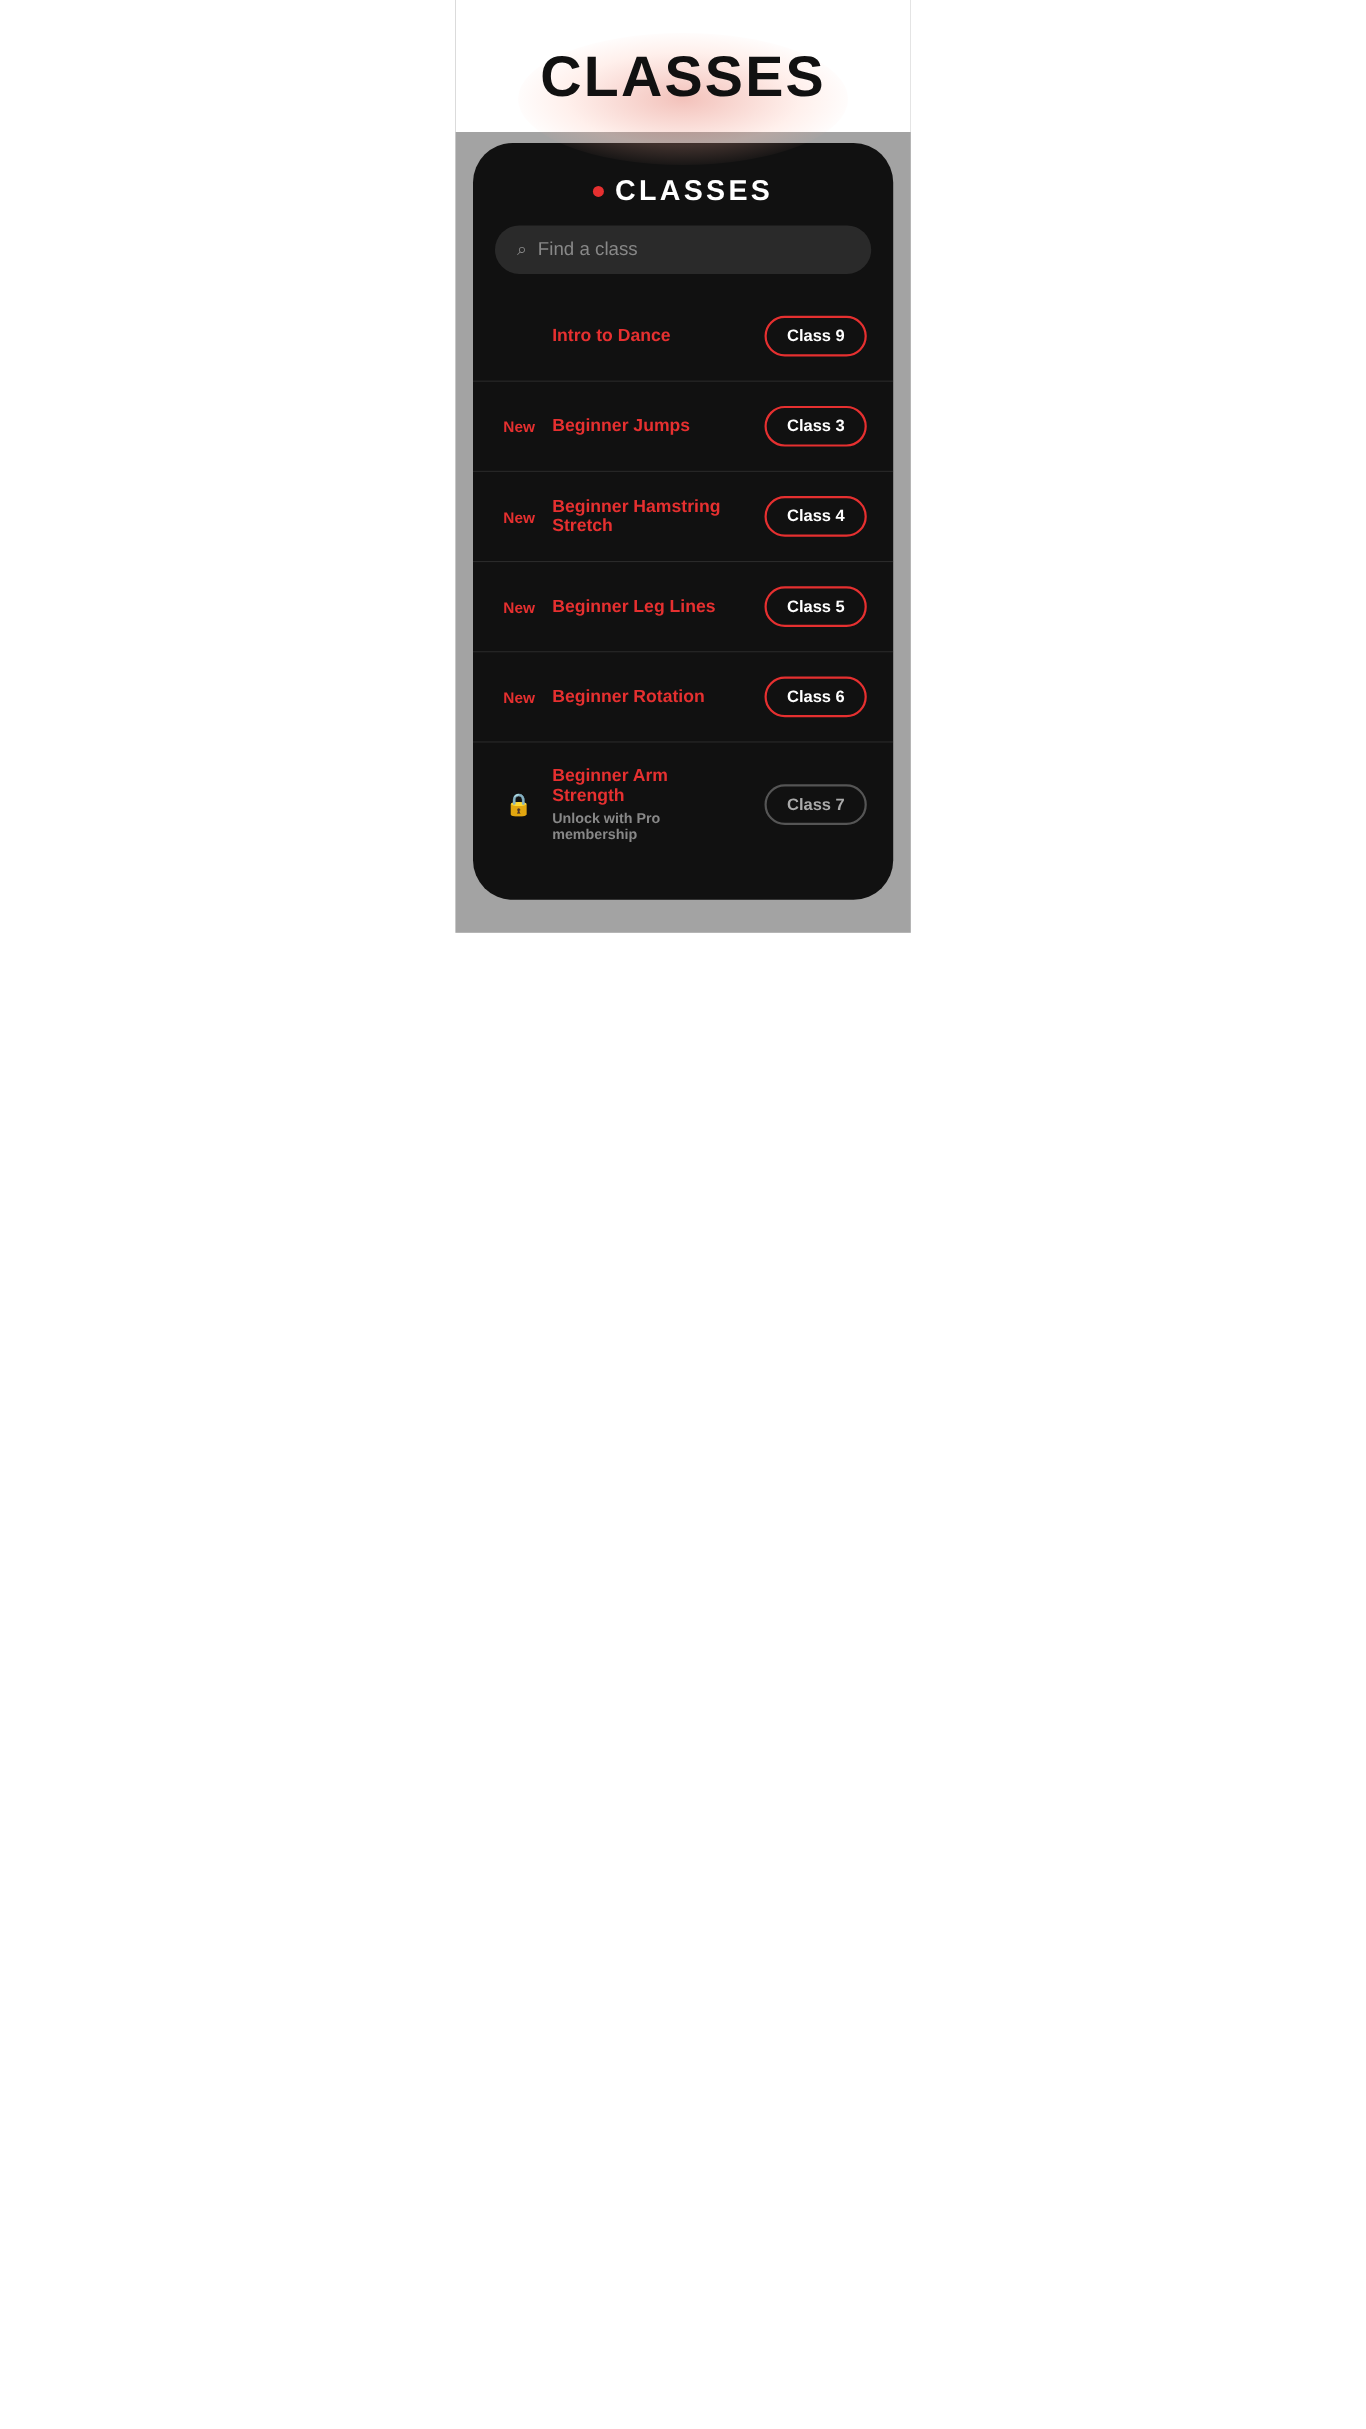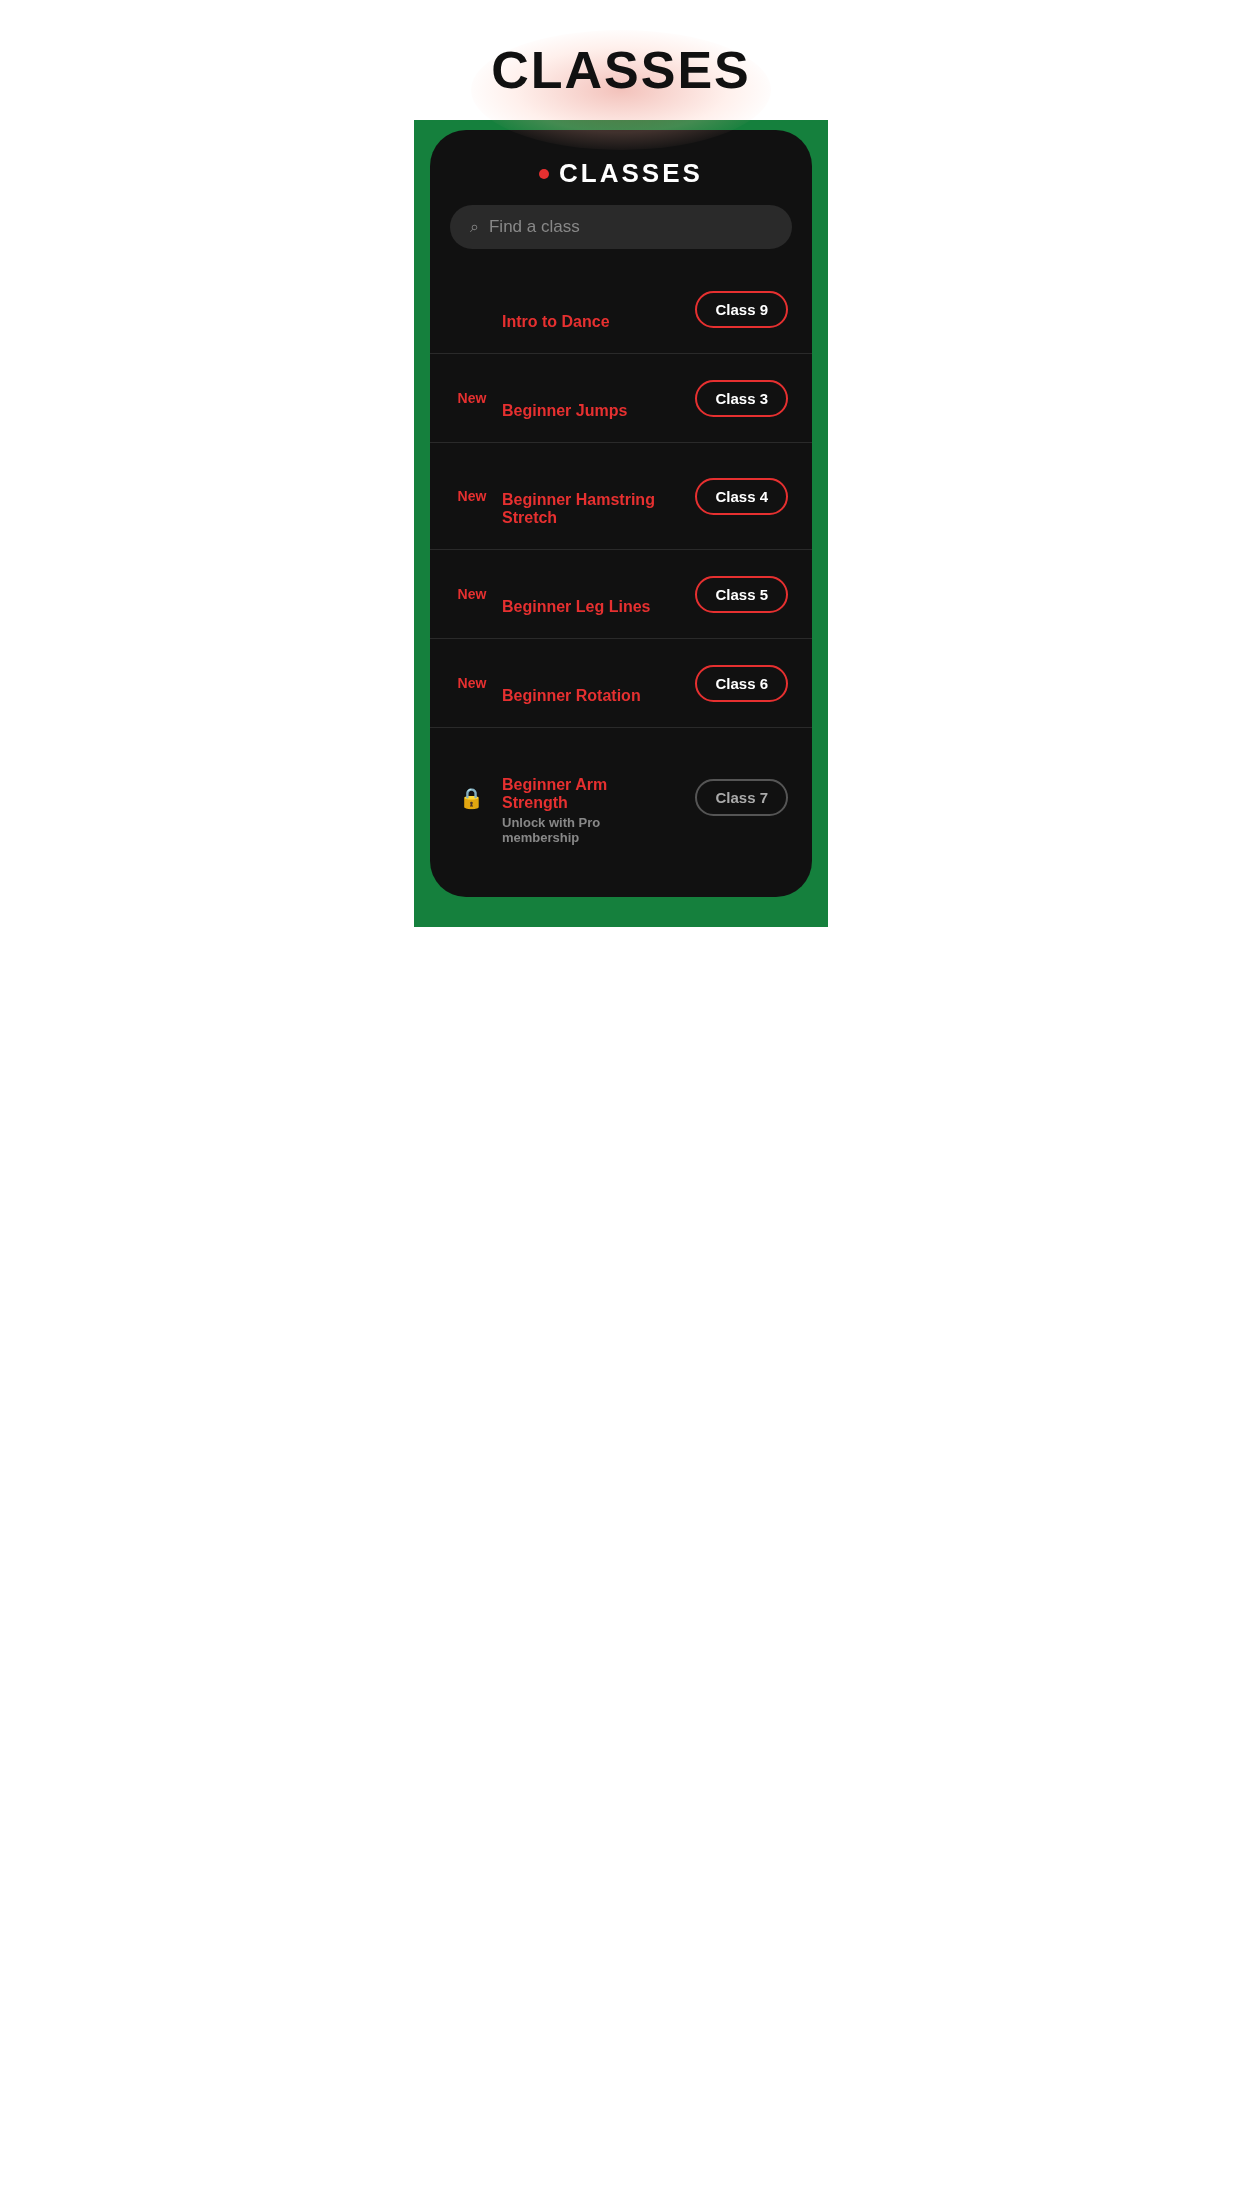--- a/index.html
+++ b/index.html
@@ -14,21 +14,21 @@
       font-family: -apple-system, BlinkMacSystemFont, 'Helvetica Neue', Arial, sans-serif;
       display: flex;
       justify-content: center;
       align-items: flex-start;
       min-height: 100vh;
     }
 
     .phone-container {
       width: 414px;
       min-height: 736px;
-      background: #15803d;
+      background: #a3a3a3;
       position: relative;
       overflow: hidden;
     }
 
     
     .header-section {
       background: #ffffff;
       text-align: center;
       padding: 40px 20px 20px;
       position: relative;
@@ -164,21 +164,20 @@
       font-size: 13px;
       color: #888888;
       margin-top: 3px;
       font-weight: bold;
     }
 
     .class-name-wrap {
       flex: 1;
       display: flex;
       flex-direction: column;
-      margin-top: 26px;
     }
 
     .class-badge {
       border: 2px solid #e63030;
       border-radius: 30px;
       padding: 8px 18px;
       font-size: 15px;
       font-weight: 700;
       color: #ffffff;
       white-space: nowrap;

